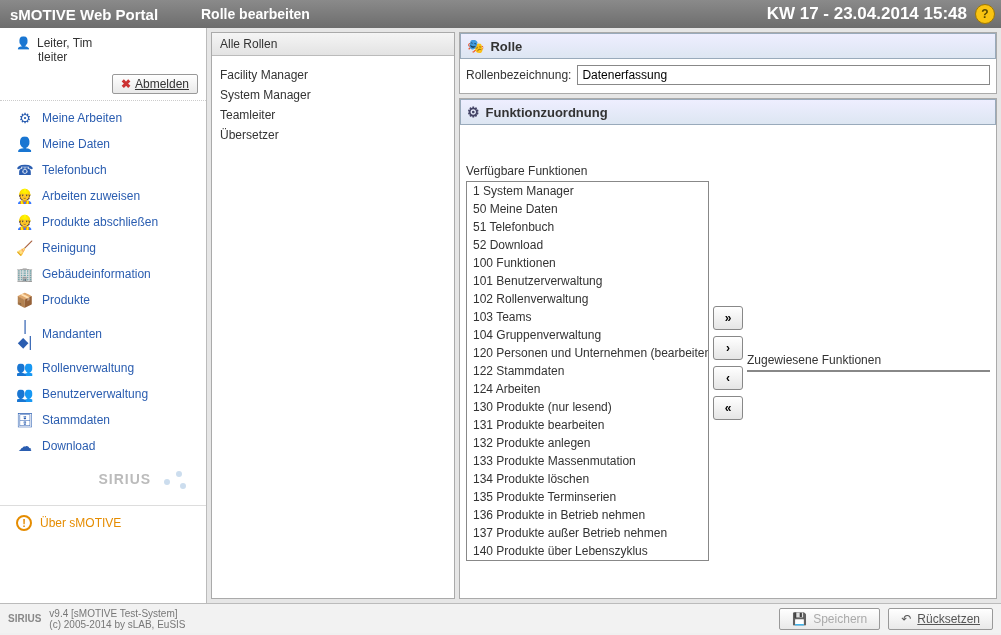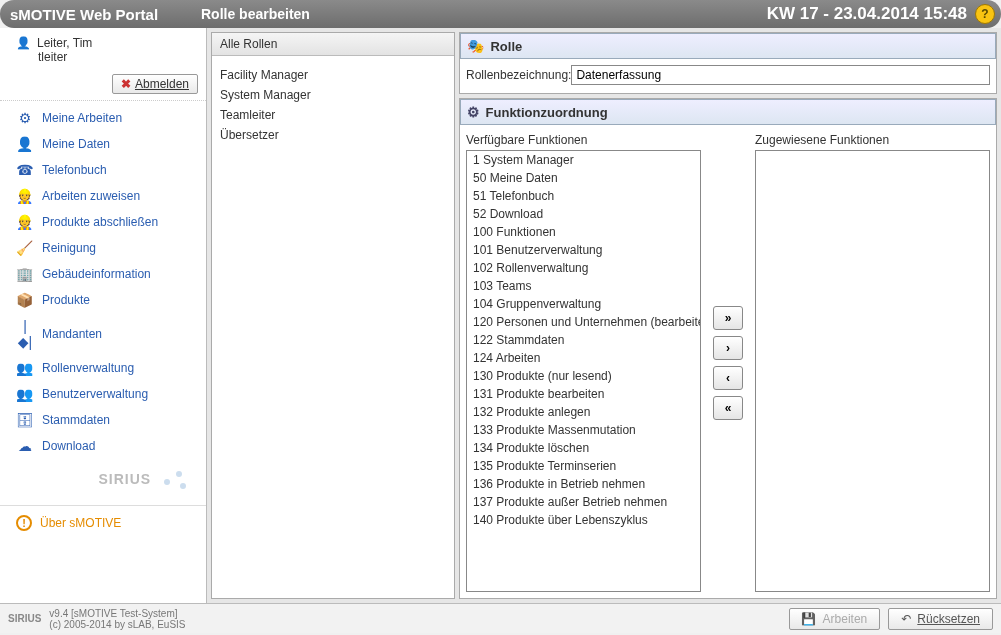--- a/index.html
+++ b/index.html
@@ -12,21 +12,20 @@
     overflow: hidden;
     color: #333;
   }
   .topbar {
     background: linear-gradient(to bottom, #8a8a8a, #6d6d6d);
     height: 28px;
     display: flex;
     align-items: center;
     padding: 0 6px;
     color: #fff;
-    border-radius: 14px;
   }
   .topbar .logo { font-size: 15px; font-weight: bold; width: 195px; padding-left:4px; }
   .topbar .page-title { font-size: 14px; font-weight: bold; flex:1; }
   .topbar .date { font-size: 17px; font-weight: bold; margin-right:8px; }
   .help-btn { width:20px; height:20px; border-radius:50%; background:#f9c412; border:1px solid #a07800; display:flex; align-items:center; justify-content:center; font-weight:bold; color:#5a4a00; cursor:pointer;}
   .main {
     display: flex;
     height: 575px;
   }
   .sidebar {
@@ -53,25 +52,25 @@
   .about-icon { display:inline-flex; width:16px; height:16px; border:2px solid #e58c00; border-radius:50%; align-items:center; justify-content:center; color:#e58c00; font-weight:bold; font-size:11px;}
   .content { flex:1; display:flex; gap:4px; padding:4px; background:#e6e6e6;}
   .panel { background:#fff; border:1px solid #aaa; display:flex; flex-direction:column;}
   .rollen-panel { width:244px; }
   .panel-header { background:linear-gradient(#f5f5f5,#e3e3e3); border-bottom:1px solid #bbb; padding:4px 8px; font-size:12px;}
   .rollen-list { list-style:none; padding:9px 0;}
   .rollen-list li { padding:3px 8px; cursor:pointer;}
   .right-col { flex:1; display:flex; flex-direction:column; gap:4px;}
   .section-hdr { background:linear-gradient(#eef,#dde6f2); border:1px solid #9ab; padding:4px 6px; font-weight:bold; font-size:13px; display:flex; align-items:center; gap:6px;}
   .section-hdr .ic { color:#446; font-size:14px;}
-  .form-row { display:flex; align-items:center; padding:6px 6px 0 6px;}
+  .form-row { display:flex; align-items:center; gap:6px; padding:6px 6px 0 6px;}
   .form-row label { font-size:12px; }
   .form-row input { flex:1; border:1px solid #888; padding:2px 4px; font-size:12px;}
   .func-area { flex:1; display:flex; flex-direction:column; padding:4px 6px 6px 6px; overflow:hidden;}
-  .dual-list { flex:1; display:flex; gap:12px; overflow:hidden; margin-top:4px;}
+  .dual-list { flex:1; display:flex; gap:4px; overflow:hidden; margin-top:4px;align-items:center;}
   .list-col { flex:1; display:flex; flex-direction:column; overflow:hidden;}
   .list-col .lbl { font-size:12px; padding-bottom:3px;}
   .list-box { flex:1; border:1px solid #888; overflow:auto; background:#fff;}
   .list-box .item { padding:2px 6px; font-size:12px; white-space:nowrap;}
   .transfer-btns { display:flex; flex-direction:column; justify-content:center; gap:6px;}
   .tbtn { width:30px; height:24px; border:1px solid #888; background:linear-gradient(#fff,#e5e5e5); cursor:pointer; font-size:12px; font-weight:bold; border-radius:3px;}
   .footer { height:30px; border-top:1px solid #bbb; background:#f2f2f2; display:flex; align-items:center; padding:0 8px; font-size:10px; color:#777; gap:8px;}
   .footer .sirius-sm { font-size:10px; font-weight:bold; color:#888;}
   .footer .spacer { flex:1;}
   .fbtn { border:1px solid #999; background:linear-gradient(#fff,#e9e9e9); padding:3px 12px; border-radius:2px; cursor:pointer; display:flex; align-items:center; gap:6px; font-size:12px; color:#555;}
@@ -247,19 +246,19 @@
 
 <div class="footer">
   <span class="sirius-sm">SIRIUS</span>
   <div>
     <div>v9.4 [sMOTIVE Test-System]</div>
     <div>(c) 2005-2014 by sLAB, EuSIS</div>
   </div>
   <div class="spacer"></div>
   <div class="fbtn disabled">
     <span>💾</span>
-    <span>Arbeiten</span>
+    <span>Speichern</span>
   </div>
   <div class="fbtn">
     <span>↶</span>
     <span style="text-decoration:underline;">Rücksetzen</span>
   </div>
 </div>
 
 </body></html>

